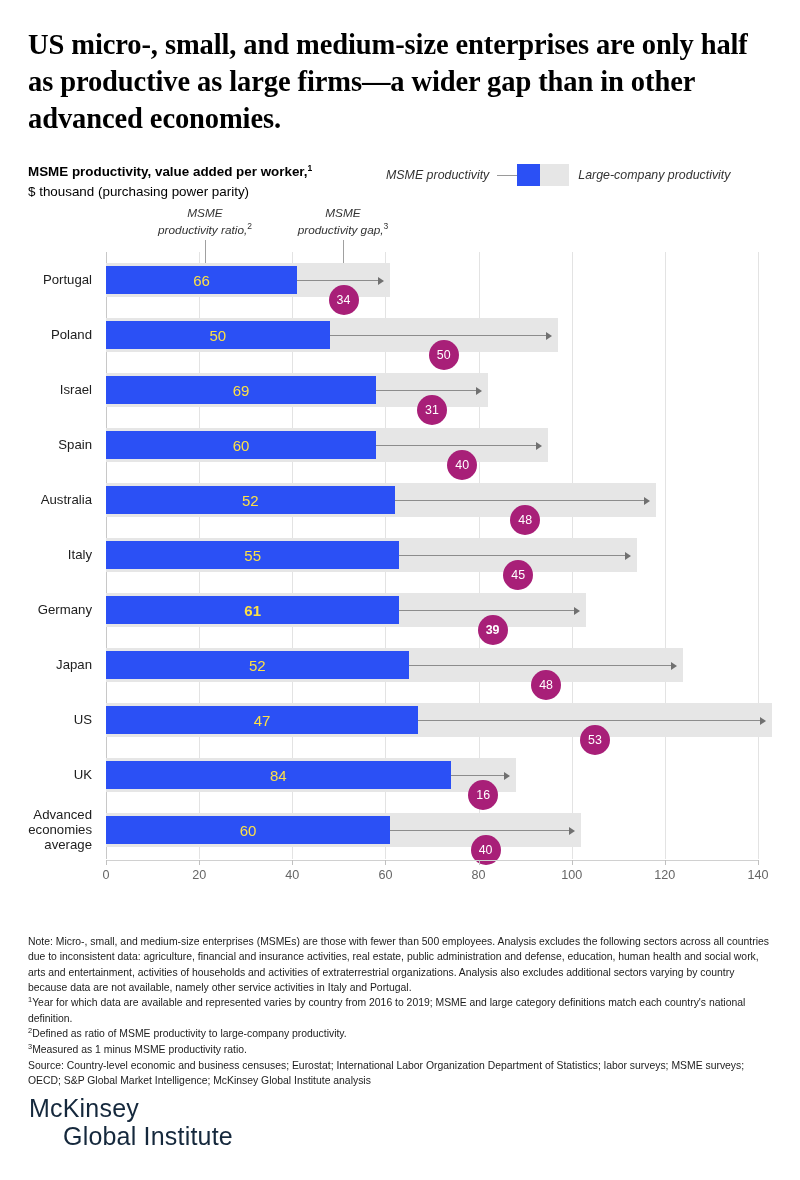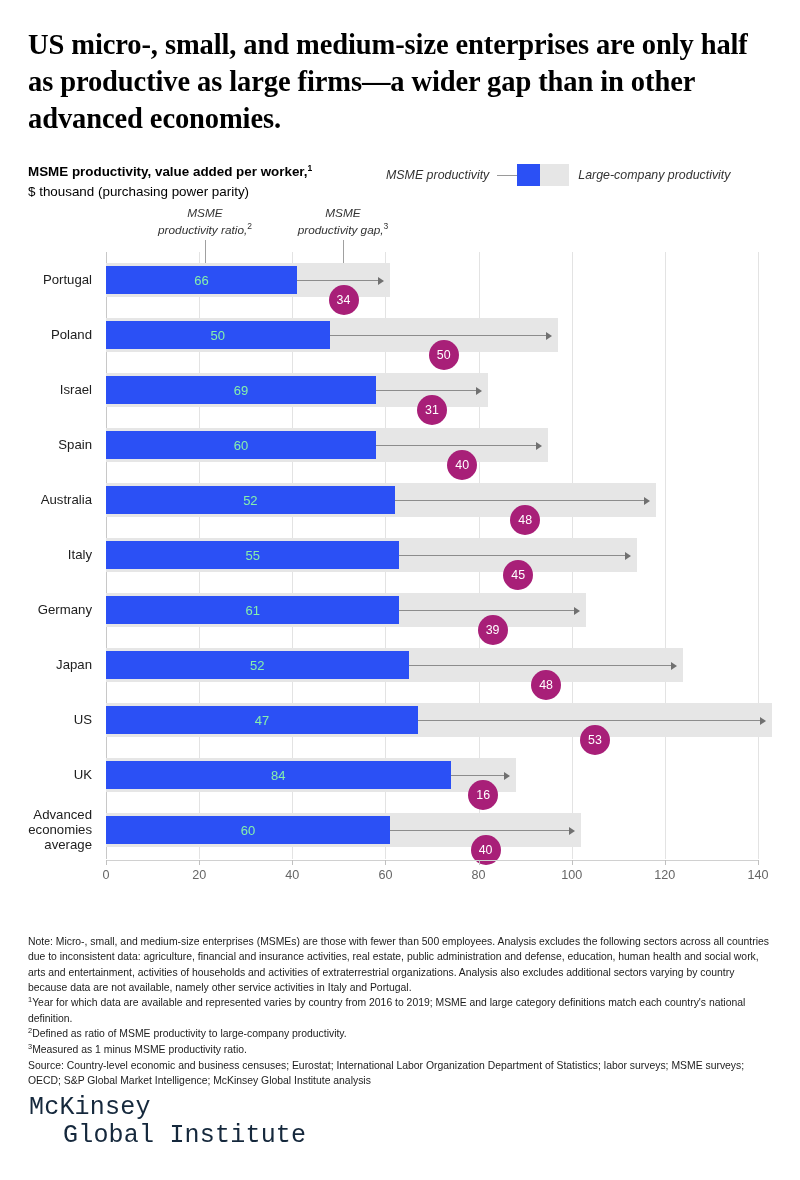--- a/index.html
+++ b/index.html
@@ -167,22 +167,22 @@
     position: absolute;
     left: 0;
     top: 3px;
     height: 28px;
     background: #2B50F5;
     display: flex;
     align-items: center;
     justify-content: center;
   }
   .blue-bar span {
-    font-size: 13px;
-    color: #86efac;
+    font-size: 15px;
+    color: #fde047;
   }
 
   .gap-line {
     position: absolute;
     top: 17px;
     height: 1px;
     background: #8c8c8c;
   }
   .gap-arrow {
     position: absolute;
@@ -254,21 +254,21 @@
   .notes .sup-note {
     font-size: 7.4px;
     vertical-align: super;
   }
 
   
   .logo {
     position: absolute;
     left: 29px;
     top: 1094px;
-    font-family: Liberation Mono, monospace;
+    font-family: Liberation Sans, sans-serif;
     color: #15283C;
     line-height: 1.12;
   }
   .logo .l1 { font-size: 25px; letter-spacing: 0.2px; }
   .logo .l2 { font-size: 25px; margin-left: 34px; letter-spacing: 0.2px; }
 </style>
 </head>
 <body>
 
 <div class="title">US micro-, small, and medium-size enterprises are only half as productive as large firms—a wider gap than in other advanced economies.</div>
@@ -377,21 +377,21 @@
           <div class="gap-line" style="left: 293.4px; width: 225.514px;"></div>
           <div class="gap-arrow" style="left: 518.914px;"></div>
           <div class="blue-bar" style="width: 293.4px;">
             <span>55</span>
           </div>
           <div class="gap-badge" style="left: 397.157px;">45</div>
         </div>
       </div>
       <div class="row">
         <div class="row-label">Germany</div>
-        <div class="track" style="width: 479.686px;">
+        <div class="track" style="width: 479.686px; font-weight: bold;">
           <div class="gray-bar" style="width: 479.686px;"></div>
           <div class="gap-line" style="left: 293.4px; width: 174.286px;"></div>
           <div class="gap-arrow" style="left: 467.686px;"></div>
           <div class="blue-bar" style="width: 293.4px;">
             <span>61</span>
           </div>
           <div class="gap-badge" style="left: 371.543px;">39</div>
         </div>
       </div>
       <div class="row">

